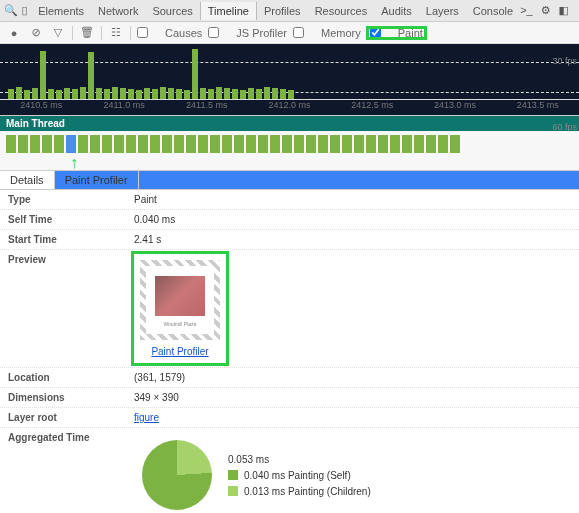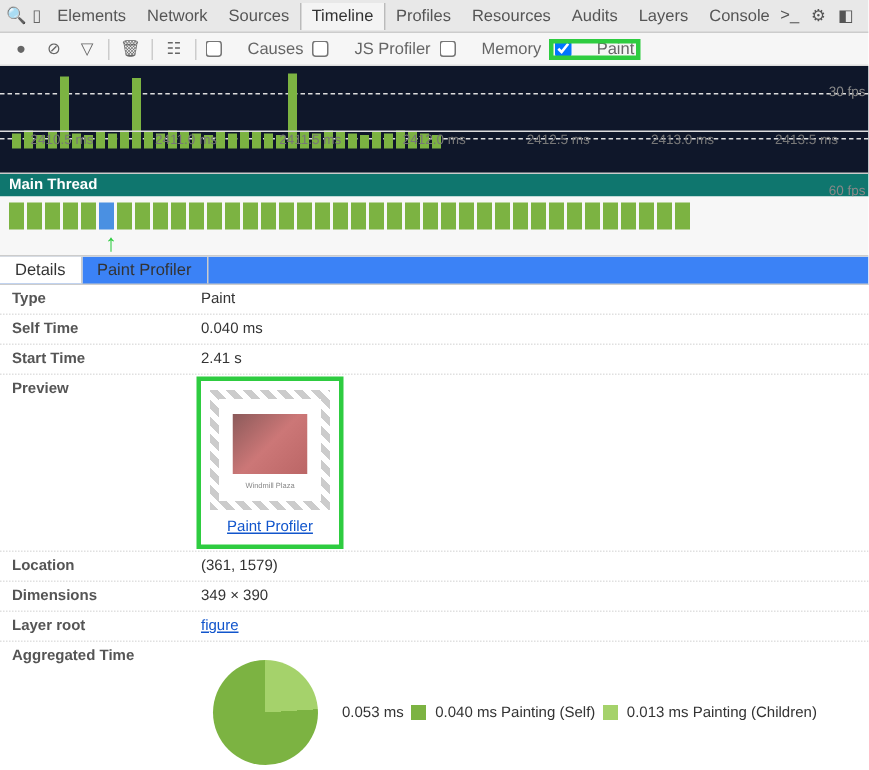--- a/index.html
+++ b/index.html
@@ -19,21 +19,21 @@
 .hl { outline: 3px solid #2ecc40; outline-offset: -2px; padding: 0 3px; }
 
 .chart-area { height: 72px; border-bottom: 1px solid #ccc; position: relative; background: #0f172a; }
 .chart-area .fps-line { position: absolute; right: 2px; font-size: 9px; color: #888; }
 .chart-area .fps30 { top: 12px; } .chart-area .fps60 { top: 42px; margin-top: 36px; }
 .chart-area .dash { position:absolute; left:0; right:0; border-top:1px dashed #ddd; }
 .chart-area .dash1 { top: 18px; } .chart-area .dash2 { top: 48px; }
 .bars { position: absolute; bottom: 16px; left: 8px; right: 28px; height: 50px; display: flex; align-items: flex-end; gap: 2px; }
 .bars div { width: 6px; background: #7cb342; }
 .bars div.tall { height: 48px; }
-.time-axis { position: absolute; bottom: 12px; left: 0; right: 0; height: 16px; border-top: 1px solid #ddd; display: flex; font-size: 9px; color: #777; }
+.time-axis { position: absolute; bottom: 0; left: 0; right: 0; height: 16px; border-top: 1px solid #ddd; display: flex; font-size: 9px; color: #777; }
 .time-axis span { flex: 1; text-align: center; }
 
 .main-thread-hdr { background: #0f766e; color: #fff; font-size: 10px; padding: 2px 6px; font-weight: bold; }
 .main-thread { height: 40px; background: #f7f7f7; display: flex; align-items: flex-start; gap: 2px; padding: 4px 6px; position: relative; border-bottom: 1px solid #ccc; }
 .main-thread .blk { width: 10px; height: 18px; background: #7cb342; }
 .main-thread .blk.sel { background: #4a90e2; }
 .arrow-up { position: absolute; bottom: -2px; left: 70px; color: #2ecc40; font-size: 16px; }
 
 .sub-tabs { display: flex; background: #3b82f6; border-bottom: 1px solid #ccc; font-size: 11px; }
 .sub-tabs .stab { padding: 3px 10px; border-right: 1px solid #ccc; cursor: pointer; }
@@ -45,21 +45,21 @@
 .row .v { flex: 1; padding: 4px 4px; color: #333; }
 .link { color: #1155cc; text-decoration: underline; cursor: pointer; }
 
 .preview-box { outline: 3px solid #2ecc40; padding: 6px; display: inline-block; }
 .thumb { width: 80px; height: 80px; border: 6px solid #ddd; border-image: repeating-linear-gradient(45deg,#ccc 0 4px,#fff 4px 8px) 6; background: #fff; display: flex; flex-direction: column; align-items: center; justify-content: center; }
 .thumb .img { width: 54px; height: 44px; background: linear-gradient(135deg,#8b5a5a,#c77,#b66); border: 2px solid #fff; }
 .thumb .cap { font-size: 5px; color: #888; margin-top: 3px; }
 
 .pie-row { display: flex; align-items: center; gap: 16px; padding: 8px; font-family: Menlo, monospace; font-size: 10px; }
 .pie { width: 70px; height: 70px; border-radius: 50%; background: conic-gradient(#a5d26b 0 24%, #7cb342 24% 100%); }
-.legend { display: flex; flex-direction: row; gap: 5px; }
+.legend { display: flex; flex-direction: column; gap: 5px; }
 .legend .lrow { display: flex; align-items: center; gap: 6px; }
 .legend .sw { width: 10px; height: 10px; }
 </style>
 </head>
 <body>
 
 <div class="top-tabs">
   <span class="icon">🔍</span>
   <span class="icon">▯</span>
   <span class="tab">Elements</span>

